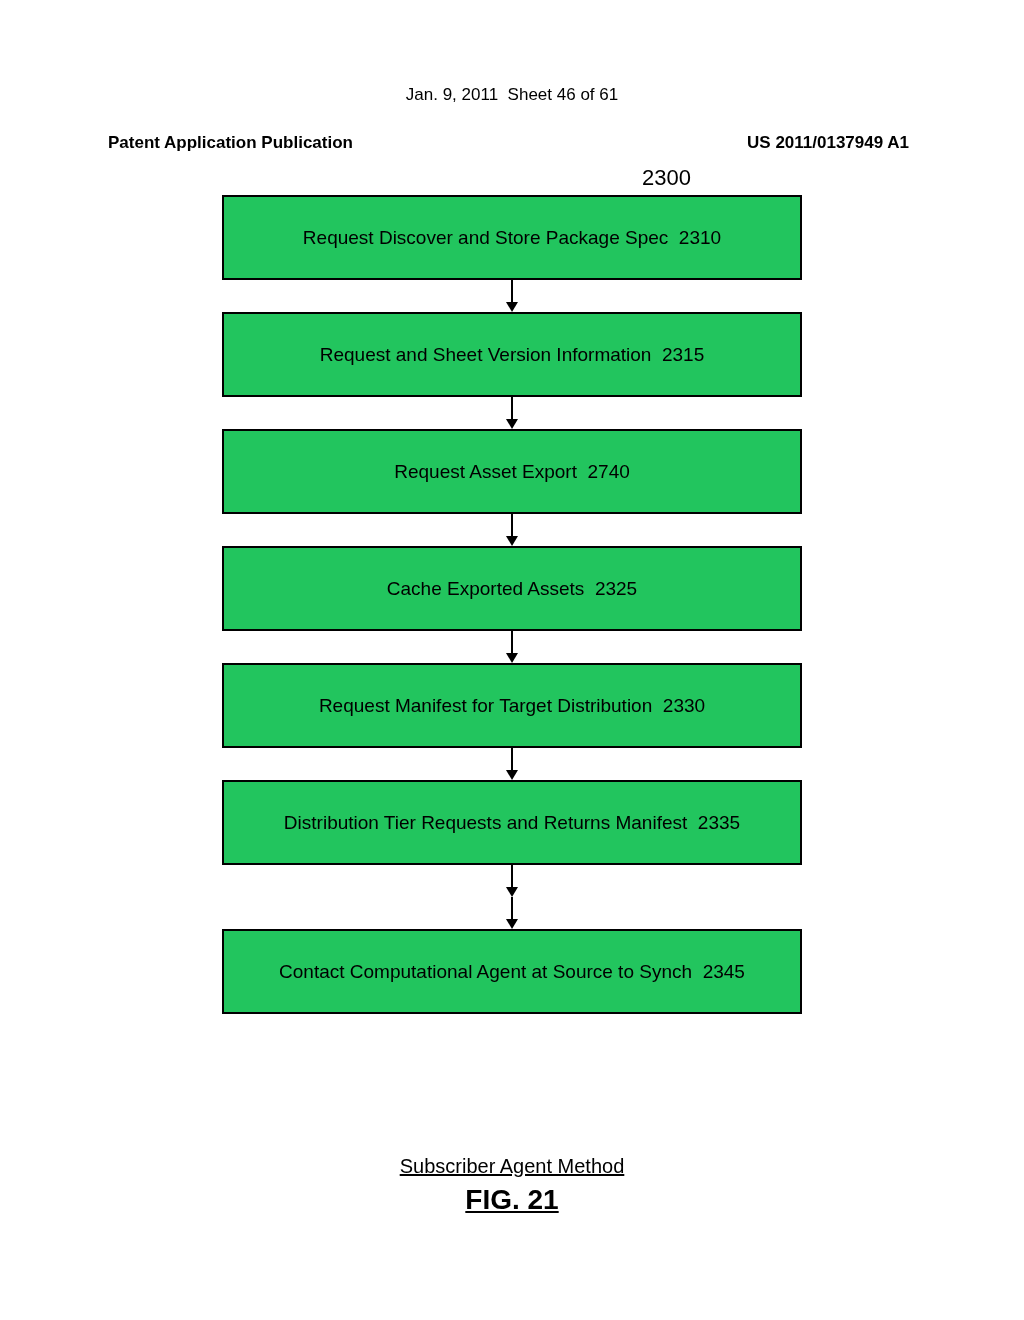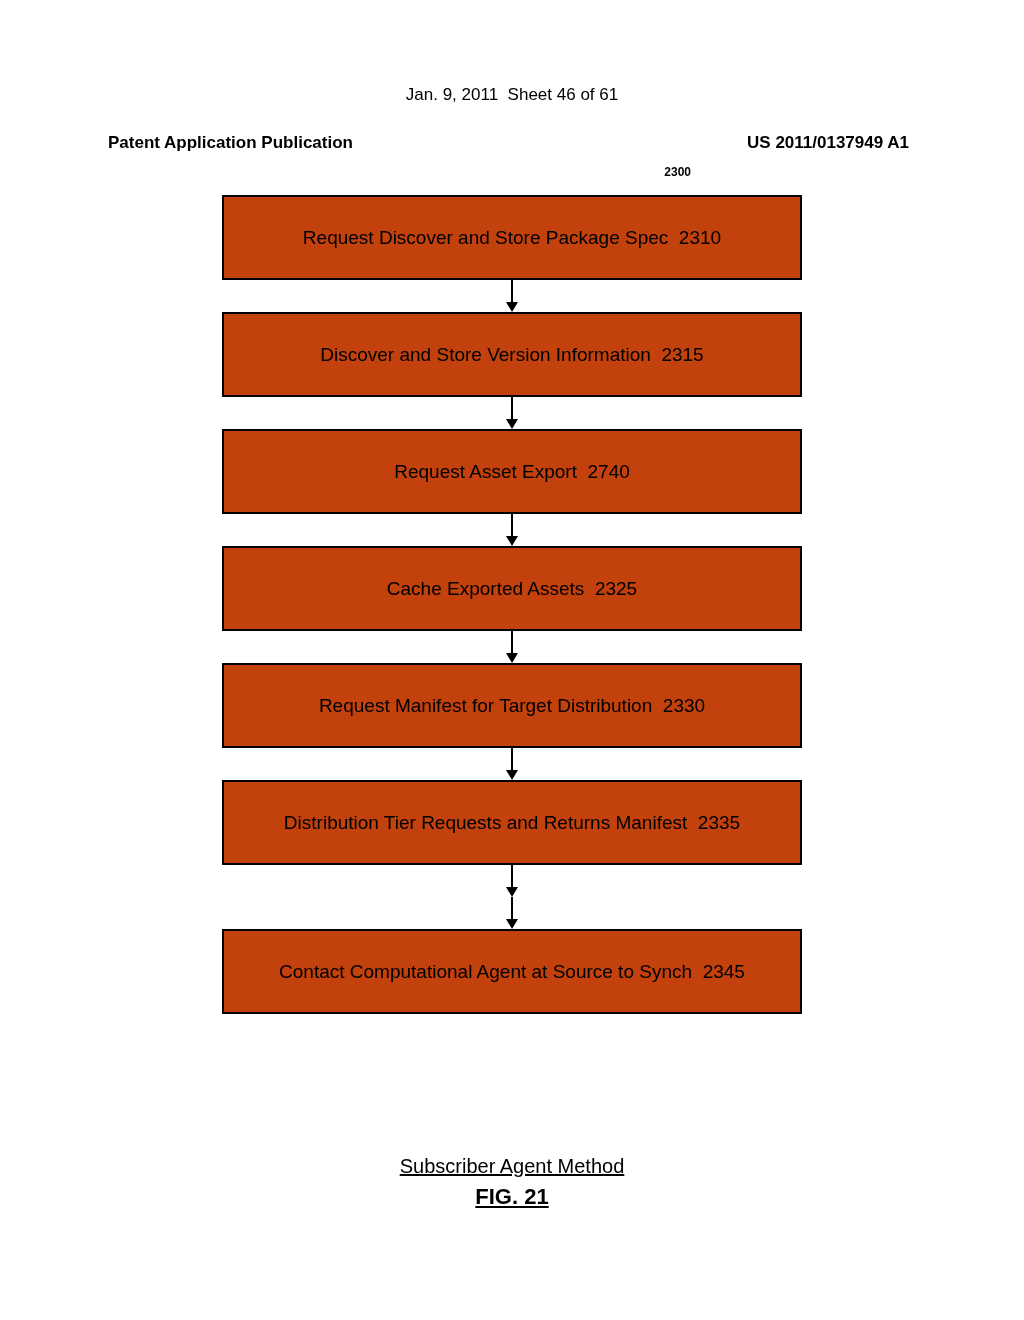--- a/index.html
+++ b/index.html
@@ -34,42 +34,41 @@
       transform: translateX(-50%);
     }
     .header-right {
       font-weight: bold;
       margin-top: 48px;
     }
     .diagram-number {
       position: absolute;
       top: 165px;
       right: 333px;
-      font-size: 12px;
-      font-weight: bold;
+      font-size: 22px;
     }
     .flowchart {
       position: absolute;
       top: 195px;
       left: 50%;
       transform: translateX(-50%);
       width: 580px;
       display: flex;
       flex-direction: column;
       align-items: center;
     }
     .flow-box {
       width: 580px;
       height: 85px;
       border: 2px solid black;
       display: flex;
       align-items: center;
       justify-content: center;
       font-size: 19px;
-      background: #c2410c;
+      background: #22c55e;
     }
     .arrow-container {
       height: 32px;
       display: flex;
       flex-direction: column;
       align-items: center;
       justify-content: flex-start;
     }
     .arrow-line {
       width: 2px;
@@ -88,21 +87,21 @@
       top: 1155px;
       left: 50%;
       transform: translateX(-50%);
       text-align: center;
       font-size: 20px;
       text-decoration: underline;
     }
     .fig-label {
       font-weight: bold;
       margin-top: 6px;
-      font-size: 22px;
+      font-size: 28px;
     }
   </style>
 </head>
 <body>
 
 <div class="header">
   <span class="header-left">Patent Application Publication</span>
   <span class="header-center">
     <span>Jan. 9, 2011</span>&nbsp;&nbsp;<span>Sheet 46 of 61</span>
   </span>
@@ -115,21 +114,21 @@
 
   <div class="flow-box">
     <span>Request Discover and Store Package Spec</span>&nbsp;&nbsp;<span>2310</span>
   </div>
   <div class="arrow-container">
     <div class="arrow-line"></div>
     <div class="arrow-head"></div>
   </div>
 
   <div class="flow-box">
-    <span>Discover and Store Version Information</span>&nbsp;&nbsp;<span>2315</span>
+    <span>Request and Sheet Version Information</span>&nbsp;&nbsp;<span>2315</span>
   </div>
   <div class="arrow-container">
     <div class="arrow-line"></div>
     <div class="arrow-head"></div>
   </div>
 
   <div class="flow-box">
     <span>Request Asset Export</span>&nbsp;&nbsp;<span>2740</span>
   </div>
   <div class="arrow-container">

